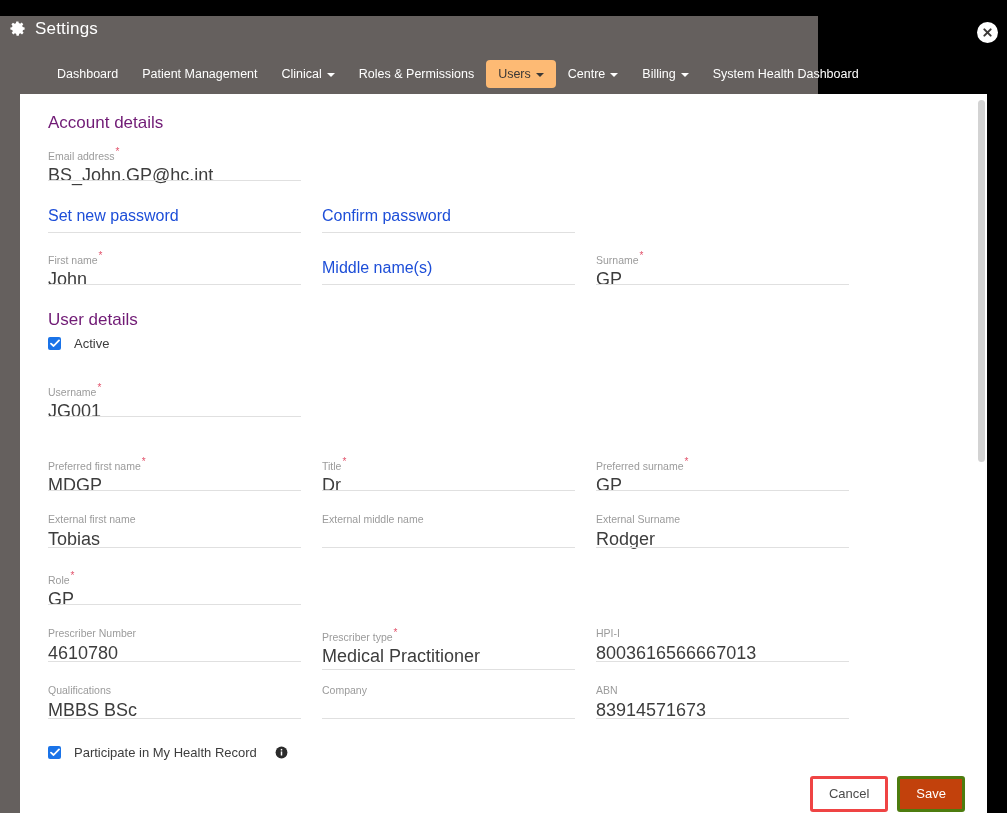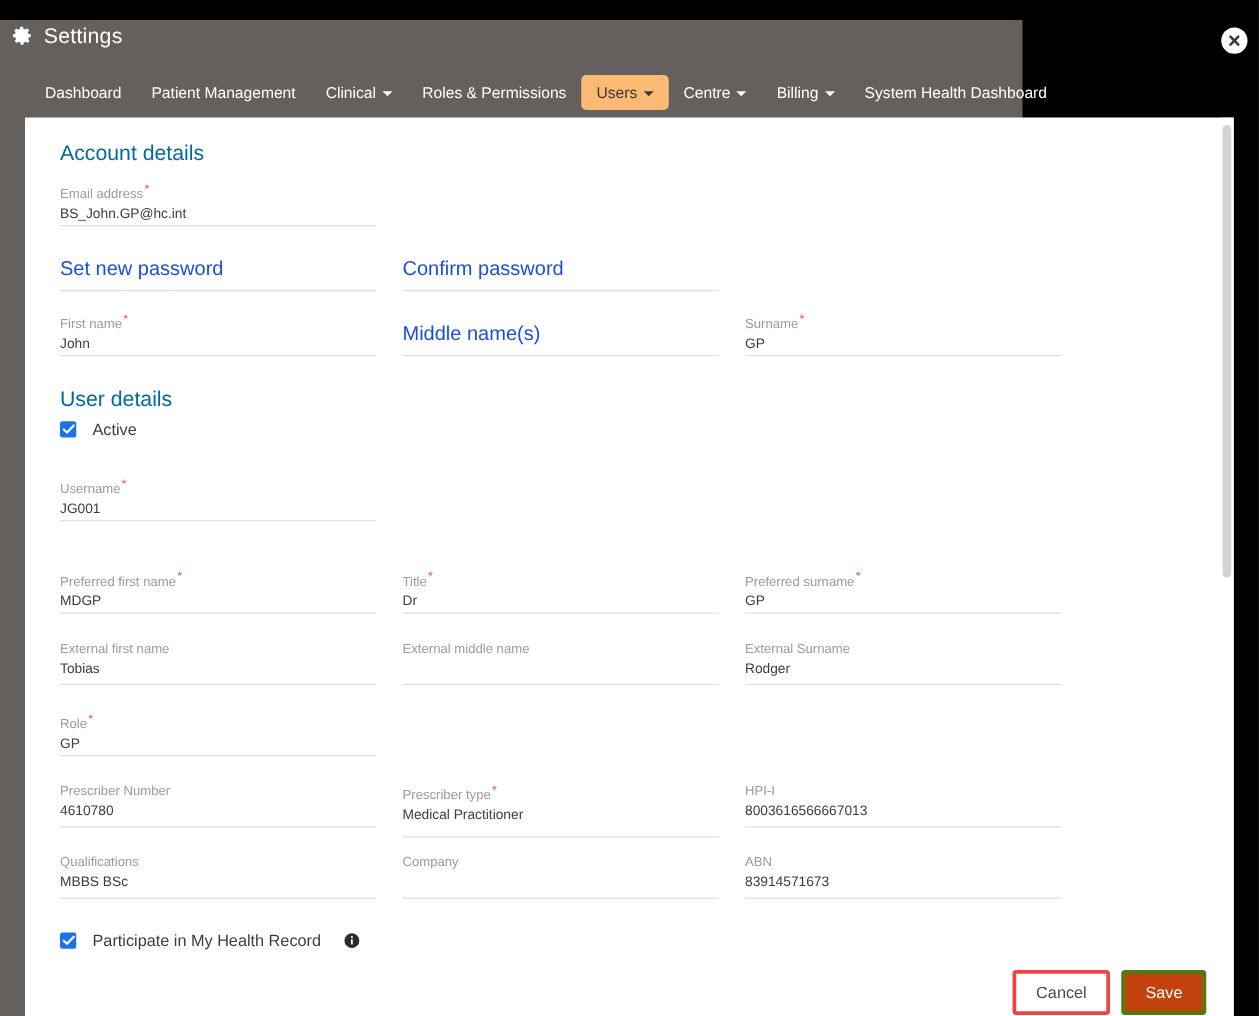--- a/index.html
+++ b/index.html
@@ -53,21 +53,21 @@
   }
   .close-btn svg { width: 11px; height: 11px; display: block; }
 
   
   .navbar {
     position: absolute;
     left: 0; top: 40px;
     width: 1007px; height: 36px;
     display: flex;
     align-items: center;
-    padding-left: 24px;
+    padding-left: 45px;
   }
   .nav-item {
     color: #ffffff;
     font-size: 12.5px;
     padding: 8px 12px;
     border-radius: 4px;
     cursor: pointer;
     white-space: nowrap;
     display: flex;
     align-items: center;
@@ -119,21 +119,21 @@
     cursor: pointer;
   }
 
   .form-area {
     position: relative;
     padding: 18px 30px 0 28px;
     width: 956px;
   }
 
   .section-title {
-    color: #0369a1;
+    color: #701a75;
     font-size: 17px;
     font-weight: normal;
     margin: 0 0 6px 0;
     line-height: 1.3;
   }
 
   
   .row {
     display: flex;
     gap: 0;
@@ -159,21 +159,21 @@
     white-space: nowrap;
   }
   .req {
     color: #e2526b;
     font-size: 10px;
     vertical-align: super;
     margin-left: 1px;
   }
   .field-value {
     display: block;
-    font-size: 11px;
+    font-size: 18px;
     color: #3d3d3d;
     line-height: 1.3;
     min-height: 18px;
     white-space: nowrap;
     overflow: hidden;
   }
   .field-underline {
     position: absolute;
     left: 0; bottom: 11px;
     width: 100%;

